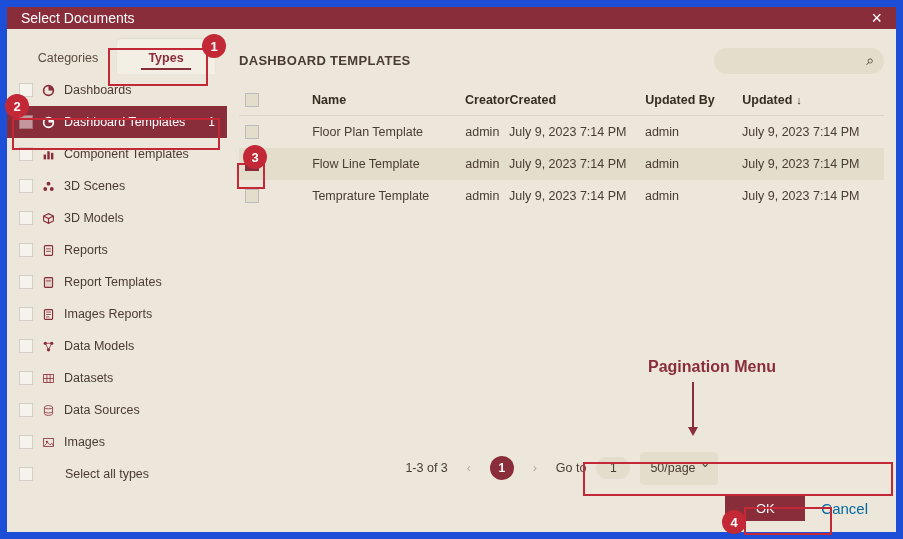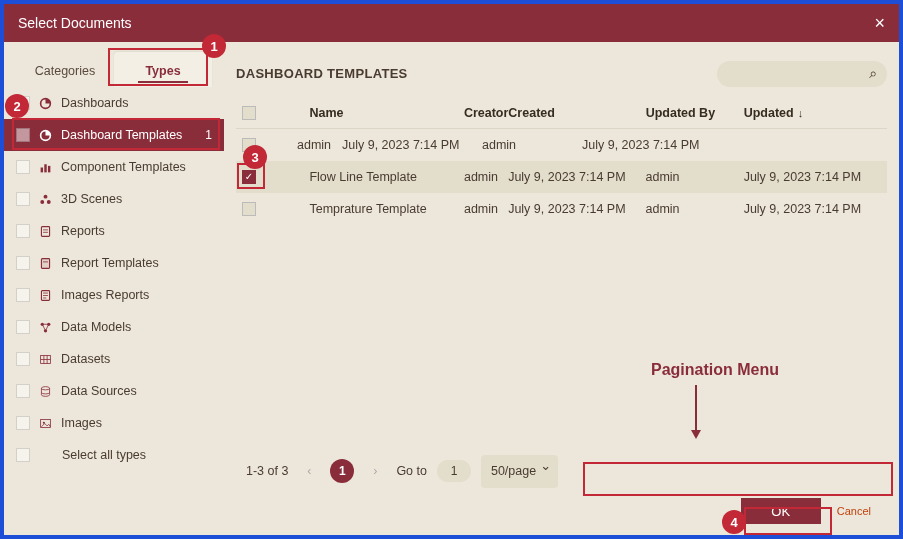--- a/index.html
+++ b/index.html
@@ -1,17 +1,17 @@
 <!DOCTYPE html>
 <html><head>
 <meta charset="utf-8">
 <style>
   * { box-sizing: border-box; margin: 0; padding: 0; font-family: -apple-system, BlinkMacSystemFont, "Segoe UI", Arial, sans-serif; }
   body { background: #fff; width: 903px; height: 539px; overflow: hidden; position: relative; }
-  .dialog { width: 903px; height: 539px; background: #ece7da; border: 4px solid #1d4ed8; display: flex; flex-direction: column; }
+  .dialog { width: 903px; height: 539px; background: #ece7da; border: 7px solid #1d4ed8; display: flex; flex-direction: column; }
   .titlebar { height: 38px; background: #8a2d3b; color: #fff; display: flex; align-items: center; padding: 0 14px; justify-content: space-between; font-size: 14px; }
   .titlebar .close { color: #fff; font-size: 18px; cursor: pointer; }
   .body { flex: 1; display: flex; flex-direction: column; }
   .upper { display: flex; flex: 1; min-height: 0; }
   .sidebar { width: 220px; display: flex; flex-direction: column; }
   .tabs { height: 45px; display: flex; align-items: flex-end; padding: 0 12px; gap: 0; }
   .tab { flex: 1; text-align: center; font-size: 12.5px; color: #5a4a3d; padding: 12px 4px 9px; cursor: pointer; border-top-left-radius: 4px; border-top-right-radius: 4px; }
   .tab.active { background: #f3efe5; color: #8a2d3b; font-weight: bold; box-shadow: 0 -1px 2px rgba(0,0,0,.06); position: relative; }
   .tab.active::after { content:''; position:absolute; bottom:4px; left:24%; right:24%; height:2px; background:#8a2d3b; }
   .type-list { background: #ece7da; flex: 1; overflow: auto; }
@@ -31,34 +31,34 @@
   .row.data:nth-child(odd) { background: #ece7da; }
   .cell-chk { width: 30px; display:flex; align-items:center; }
   .cell-chk .box { width:14px; height:14px; border:1px solid #bbb; background:#e3ddcc; display:inline-flex; align-items:center; justify-content:center; }
   .cell-chk .box.checked { background:#8a2d3b; border-color:#8a2d3b; color:#fff; font-size:10px; line-height:1; }
   .cell-name { width: 170px; padding-left: 38px; }
   .cell-creator { width: 70px; padding-left: 25px; }
   .cell-created { width: 140px; }
   .cell-updatedby { width: 100px; }
   .cell-updated { width: 140px; display:flex; align-items:center; gap:4px; }
   .sort-arrow { font-size: 11px; }
-  .pagination-wrap { display:flex; flex-direction:column; align-items:flex-start; position: relative; margin-top:auto; padding-bottom:4px; }
+  .pagination-wrap { display:flex; flex-direction:column; align-items:center; position: relative; margin-top:auto; padding-bottom:4px; }
   .pagination-label { color:#8a2d3b; font-weight:bold; font-size:16px; position:absolute; top:-92px; right:108px; }
   .pagination-arrow-vert { position:absolute; top:-68px; right:190px; width:2px; height:52px; background:#8a2d3b; }
   .pagination-arrow-vert::after { content:''; position:absolute; bottom:-2px; left:-4px; border-left:5px solid transparent; border-right:5px solid transparent; border-top:9px solid #8a2d3b; }
   .pagination { height:36px; display:flex; align-items:center; gap:10px; font-size:12.5px; color:#4a3b30; padding:0 10px; }
   .pagination .info { margin-right:0; }
   .pagination .pgbtn { width:22px; height:22px; display:inline-flex; align-items:center; justify-content:center; color:#aaa; cursor:pointer; }
   .pagination .pgcurrent { width:24px; height:24px; border-radius:50%; background:#8a2d3b; color:#fff; display:inline-flex; align-items:center; justify-content:center; font-weight:bold; font-size:12px; }
   .pagination .goto-input { width:34px; height:22px; border-radius:11px; background:#e3ddcc; border:none; text-align:center; font-size:12px; color:#4a3b30; }
   .pagination .page-size { height:33px; border-radius:4px; background:#e3ddcc; padding:0 22px 0 10px; display:inline-flex; align-items:center; position:relative; }
   .pagination .page-size::after { content:'⌄'; position:absolute; right:7px; top:3px; font-size:13px; color:#4a3b30; }
   .footer { height: 42px; display:flex; align-items:center; justify-content:flex-end; gap: 16px; padding: 0 28px 6px; }
   .btn-ok { width: 80px; height: 26px; background:#8a2d3b; color:#fff; border:none; font-size:13px; cursor:pointer; }
-  .btn-cancel { font-size:11px; color:#c2410c; cursor:pointer; }
+  .btn-cancel { font-size:15px; color:#0369a1; cursor:pointer; }
 
   
   .callout { position:absolute; width:24px; height:24px; border-radius:50%; background:#c22836; color:#fff; font-weight:bold; font-size:13px; display:flex; align-items:center; justify-content:center; z-index:20; }
   .frame { position:absolute; border:2px solid #c22836; z-index:10; pointer-events:none; }
 
   
   .ticon svg { width:15px; height:13px; }
   .ticon { display:inline-flex; }
 </style>
 </head>
@@ -114,20 +114,30 @@
             <div class="type-item">
               <span class="chk"></span>
               <span class="ticon">
                 <svg viewBox="0 0 16 16">
                   <circle cx="4" cy="11" r="2.4" fill="#8a2d3b"></circle>
                   <circle cx="12" cy="11" r="2.4" fill="#8a2d3b"></circle>
                   <circle cx="8" cy="4.5" r="2.4" fill="#8a2d3b"></circle>
                 </svg>
               </span>
               <span>3D Scenes</span>
+            </div>
+            <div class="type-item">
+              <span class="chk"></span>
+              <span class="ticon">
+                <svg viewBox="0 0 16 16">
+                  <path d="M8 2 L14 5 L14 11 L8 14 L2 11 L2 5 Z" fill="none" stroke="#8a2d3b" stroke-width="1.4"></path>
+                  <path d="M2 5 L8 8 L14 5 M8 8 L8 14" stroke="#8a2d3b" stroke-width="1.4" fill="none"></path>
+                </svg>
+              </span>
+              <span>3D Models</span>
             </div>
             <div class="type-item">
               <span class="chk"></span>
               <span class="ticon">
                 <svg viewBox="0 0 16 16">
                   <rect x="3" y="2" width="10" height="12" rx="1" fill="none" stroke="#8a2d3b" stroke-width="1.4"></rect>
                   <line x1="5" y1="6" x2="11" y2="6" stroke="#8a2d3b"></line>
                   <line x1="5" y1="9" x2="11" y2="9" stroke="#8a2d3b"></line>
                 </svg>
               </span>
@@ -227,20 +237,21 @@
             <div class="cell-updated">
               <span>Updated</span>
               <span class="sort-arrow">↓</span>
             </div>
           </div>
           <div id="rows">
               <div class="row data">
     <div class="cell-chk">
       <span class="box"></span>
     </div>
+    <div class="cell-name">Floor Plan Template</div>
     <div class="cell-creator">admin</div>
     <div class="cell-created">July 9, 2023 7:14 PM</div>
     <div class="cell-updatedby">admin</div>
     <div class="cell-updated">July 9, 2023 7:14 PM</div>
               </div>
               <div class="row data">
     <div class="cell-chk">
       <span class="box checked">✓</span>
     </div>
     <div class="cell-name">Flow Line Template</div>

